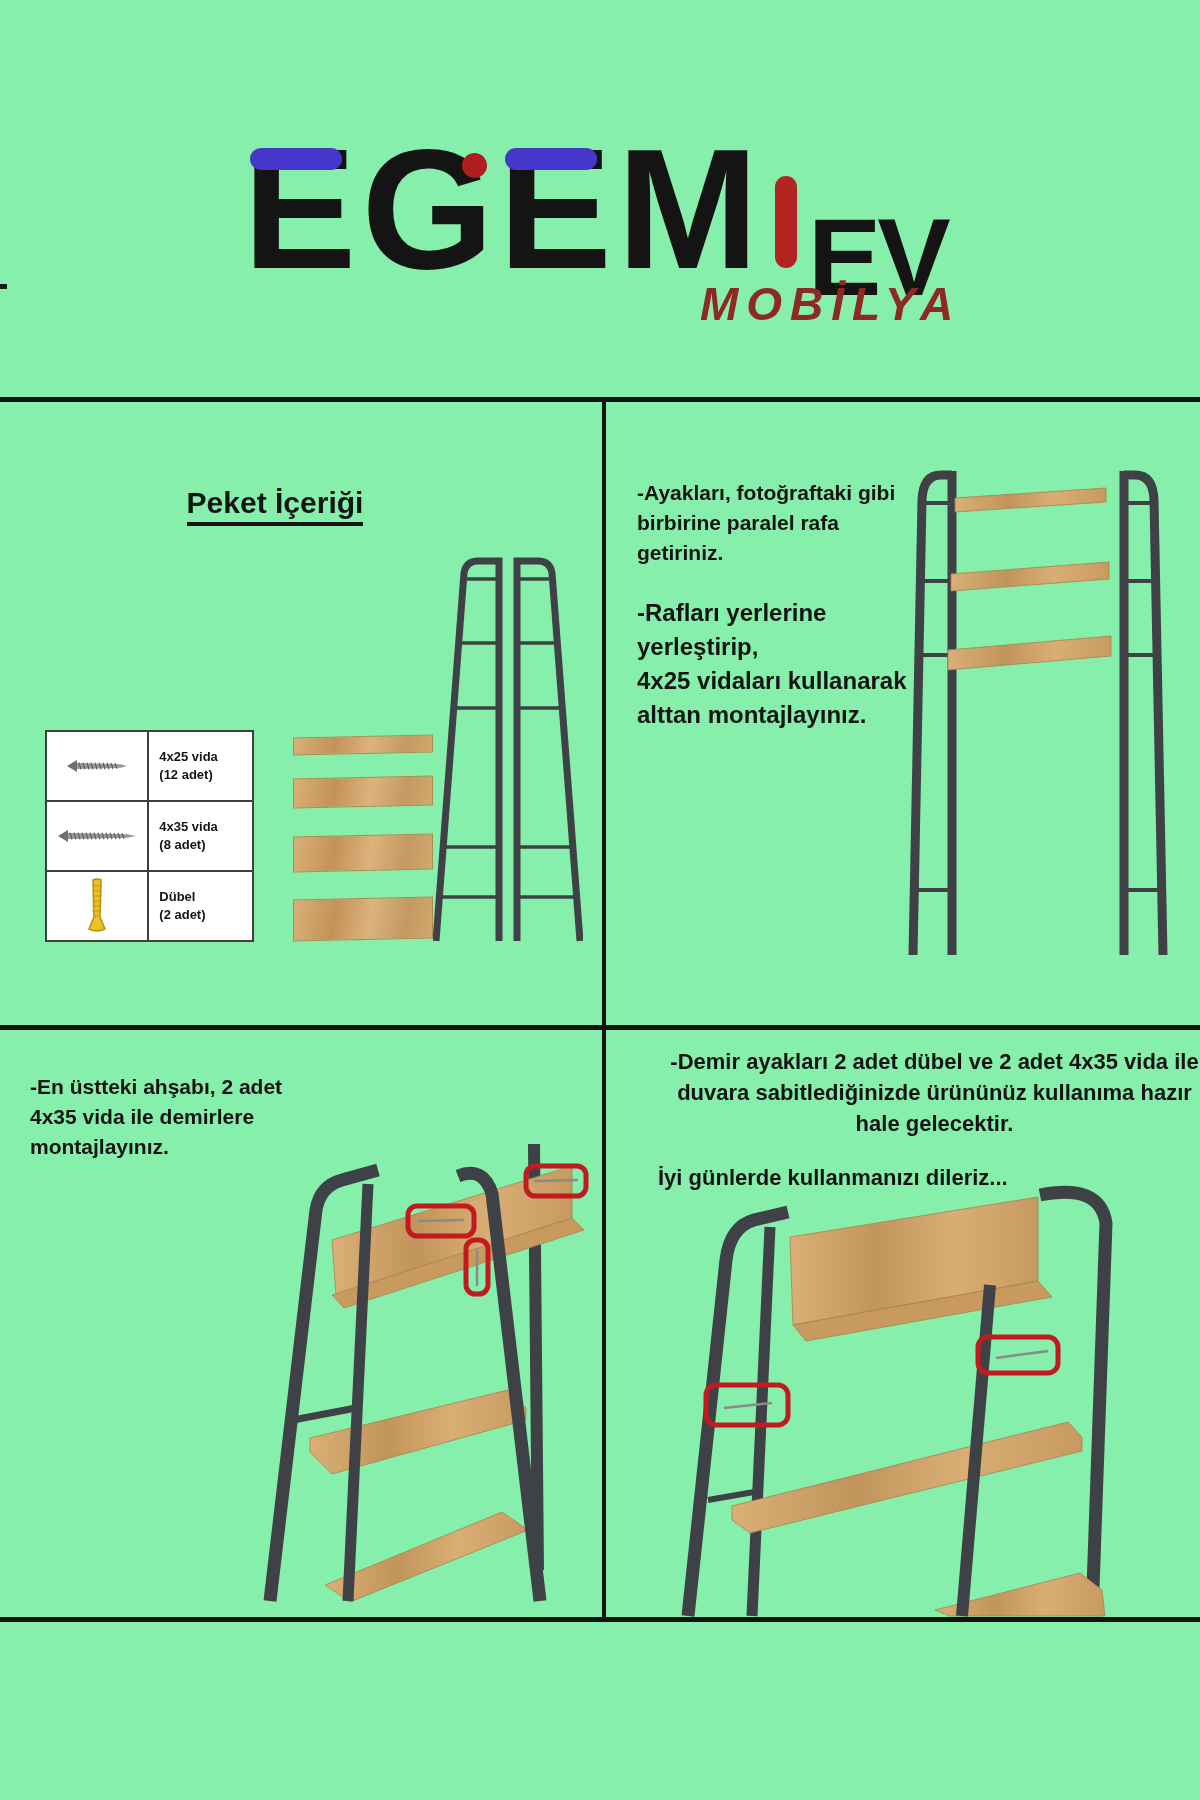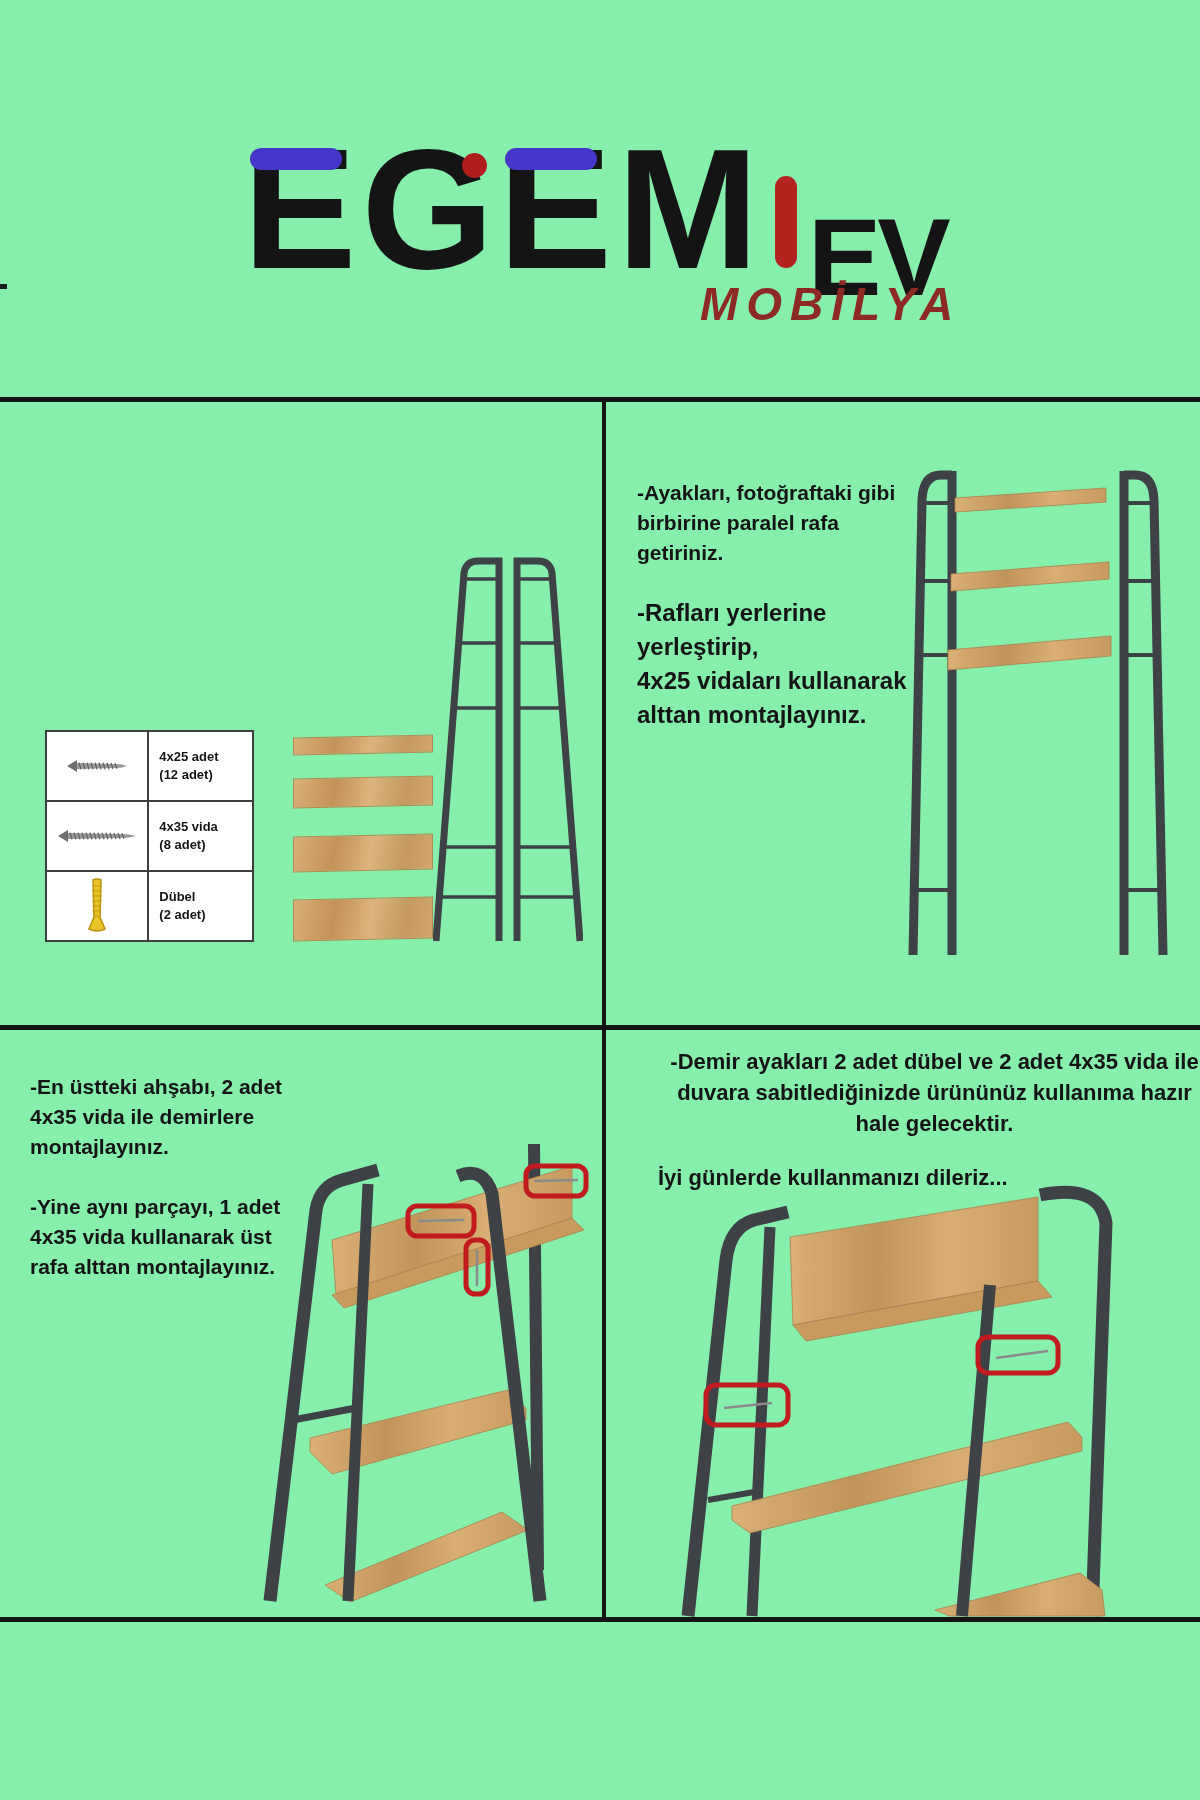--- a/index.html
+++ b/index.html
@@ -52,32 +52,35 @@
     <span class="logo-ibar" style="left:775px;top:176px;"></span>
     <div class="abs logo-ev" style="left:808px;top:174px;">EV</div>
     <div class="abs logo-sub" style="left:700px;top:281px;">MOBİLYA</div>
   </header>
 
   <div class="hline" style="top:397px;"></div>
   <div class="hline" style="top:1025px;"></div>
   <div class="hline" style="top:1617px;"></div>
   <div class="vline" style="left:602px;top:397px;height:1225px;"></div>
 
+  <div class="abs q-title" style="left:145px;top:486px;width:260px;">
+    <span>Peket İçeriği</span>
+  </div>
 
   <div class="abs pkg-table" style="left:45px;top:730px;">
     <div class="pkg-cell">
       <svg width="64" height="16" viewBox="0 0 64 16">
         <polygon points="2,8 12,2 12,14" fill="#6e6e6e"></polygon>
         <polygon points="12,5 56,6.3 62,8 56,9.7 12,11" fill="#9a9a9a"></polygon>
         <path d="M14,4.6 L16,11.4 M18,4.6 L20,11.4 M22,4.6 L24,11.4 M26,4.6 L28,11.4 M30,4.6 L32,11.4 M34,4.6 L36,11.4 M38,4.7 L40,11.3 M42,4.8 L44,11.2 M46,5 L48,11 M50,5.2 L52,10.8" stroke="#5c5c5c" stroke-width="1.2" fill="none"></path>
       </svg>
     </div>
     <div class="pkg-cell">
       <div class="pkg-label">
-        <span>4x25 adet</span>
+        <span>4x25 vida</span>
         <span>(12 adet)</span>
       </div>
     </div>
     <div class="pkg-cell">
       <svg width="82" height="16" viewBox="0 0 82 16">
         <polygon points="2,8 12,2 12,14" fill="#6e6e6e"></polygon>
         <polygon points="12,5 72,6.3 80,8 72,9.7 12,11" fill="#9a9a9a"></polygon>
         <path d="M14,4.6 L16,11.4 M18,4.6 L20,11.4 M22,4.6 L24,11.4 M26,4.6 L28,11.4 M30,4.6 L32,11.4 M34,4.6 L36,11.4 M38,4.6 L40,11.4 M42,4.6 L44,11.4 M46,4.7 L48,11.3 M50,4.7 L52,11.3 M54,4.8 L56,11.2 M58,4.9 L60,11.1 M62,5 L64,11 M66,5.2 L68,10.8" stroke="#5c5c5c" stroke-width="1.2" fill="none"></path>
       </svg>
     </div>
@@ -142,23 +145,20 @@
     <g fill="url(#wgB)" stroke="#a9814f" stroke-width="0.8">
       <polygon points="52,40 203,30 203,44 52,54"></polygon>
       <polygon points="48,116 206,104 206,121 48,133"></polygon>
       <polygon points="45,192 208,178 208,198 45,212"></polygon>
     </g>
   </svg>
 
   <div class="abs step-text" style="left:30px;top:1072px;width:300px;font-size:21px;">-En üstteki ahşabı, 2 adet
 4x35 vida ile demirlere
 montajlayınız.</div>
-  <div class="abs step-text" style="left:30px;top:1192px;width:300px;font-size:21px;">-Yine aynı parçayı, 1 adet
-4x35 vida kullanarak üst
-rafa alttan montajlayınız.</div>
 
   <svg class="abs" style="left:250px;top:1140px;" width="350" height="463" viewBox="0 0 350 463">
     <defs>
       <linearGradient id="wgC" x1="0" y1="0" x2="1" y2="0">
         <stop offset="0" stop-color="#dab076"></stop>
           <stop offset="0.35" stop-color="#c1945c"></stop>
         <stop offset="0.65" stop-color="#d9ae74"></stop>
           <stop offset="1" stop-color="#c79a60"></stop>
       </linearGradient>
     </defs>

